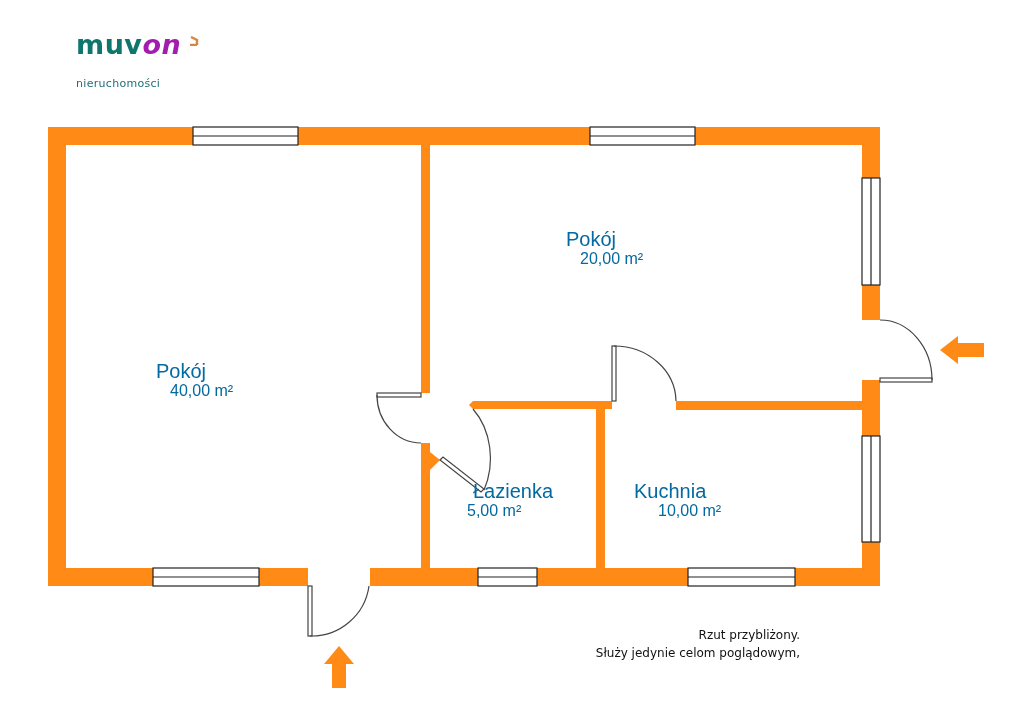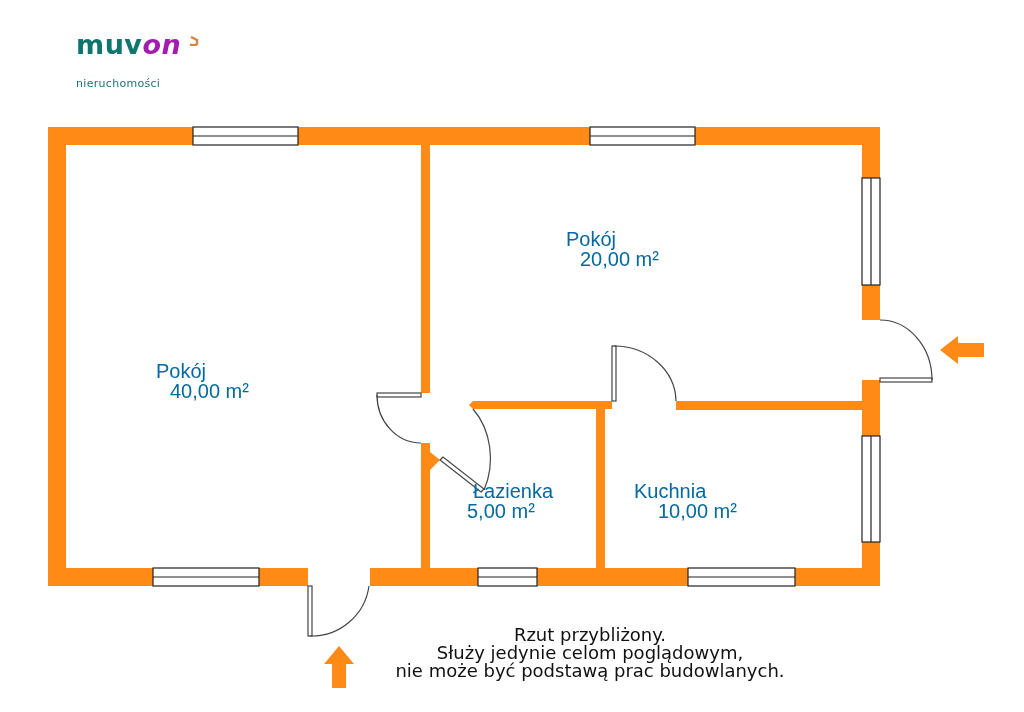--- a/index.html
+++ b/index.html
@@ -6,22 +6,22 @@
     body { width: 1024px; height: 712px; position: relative; overflow: hidden; font-family: "DejaVu Sans", sans-serif; }
     .logo { position: absolute; left: 76px; top: 30px; }
     .logo-word { font-family: "DejaVu Sans", sans-serif; font-size: 27px; font-weight: bold; letter-spacing: 0.5px; line-height: 30px; }
     .logo-mu { color: #0f766e; }
     .logo-on { color: #a21caf; font-style: italic; }
     .logo-sub { font-family: "DejaVu Sans", sans-serif; font-size: 11px; color: #1f6f78; letter-spacing: 0.3px; margin-top: 17px; }
     .logo-mark { position: absolute; left: 113px; top: 6px; }
     svg.plan { position: absolute; left: 0; top: 0; }
     .room-label { position: absolute; text-align: left; color: #0369a1; font-family: Liberation Sans, sans-serif; }
     .room-name { font-size: 20px; line-height: 22px; }
-    .room-area { font-size: 20px; line-height: 18px; }
-    .note { position: absolute; left: 380px; top: 626px; width: 420px; text-align: center; font-size: 18px; line-height: 18px; color: #111; font-family: "DejaVu Sans", sans-serif; }
+    .room-area { font-size: 16px; line-height: 18px; }
+    .note { position: absolute; left: 380px; top: 626px; width: 420px; text-align: right; font-size: 12px; line-height: 18px; color: #111; font-family: "DejaVu Sans", sans-serif; }
     .note div { white-space: nowrap; }
   </style>
 </head>
 <body>
 
 <div class="logo">
   <div class="logo-word"><span class="logo-mu">muv</span><span class="logo-on">on</span></div>
   <svg class="logo-mark" width="12" height="10" viewBox="0 0 12 10">
     <path d="M2 1 L8 4 L8 9 M8 9 L1 9" stroke="#d9873f" stroke-width="2.4" fill="none"></path>
   </svg>
@@ -110,14 +110,13 @@
 </div>
 
 <div class="room-label" style="left:646px; top:480px; width:120px;">
   <div class="room-name" style="margin-left:-12px;">Kuchnia</div>
   <div class="room-area" style="margin-left:12px;">10,00 m²</div>
 </div>
 
 <div class="note">
   <div>Rzut przybliżony.</div>
   <div>Służy jedynie celom poglądowym,</div>
-  <div>nie może być podstawą prac budowlanych.</div>
 </div>
 
 </body></html>

